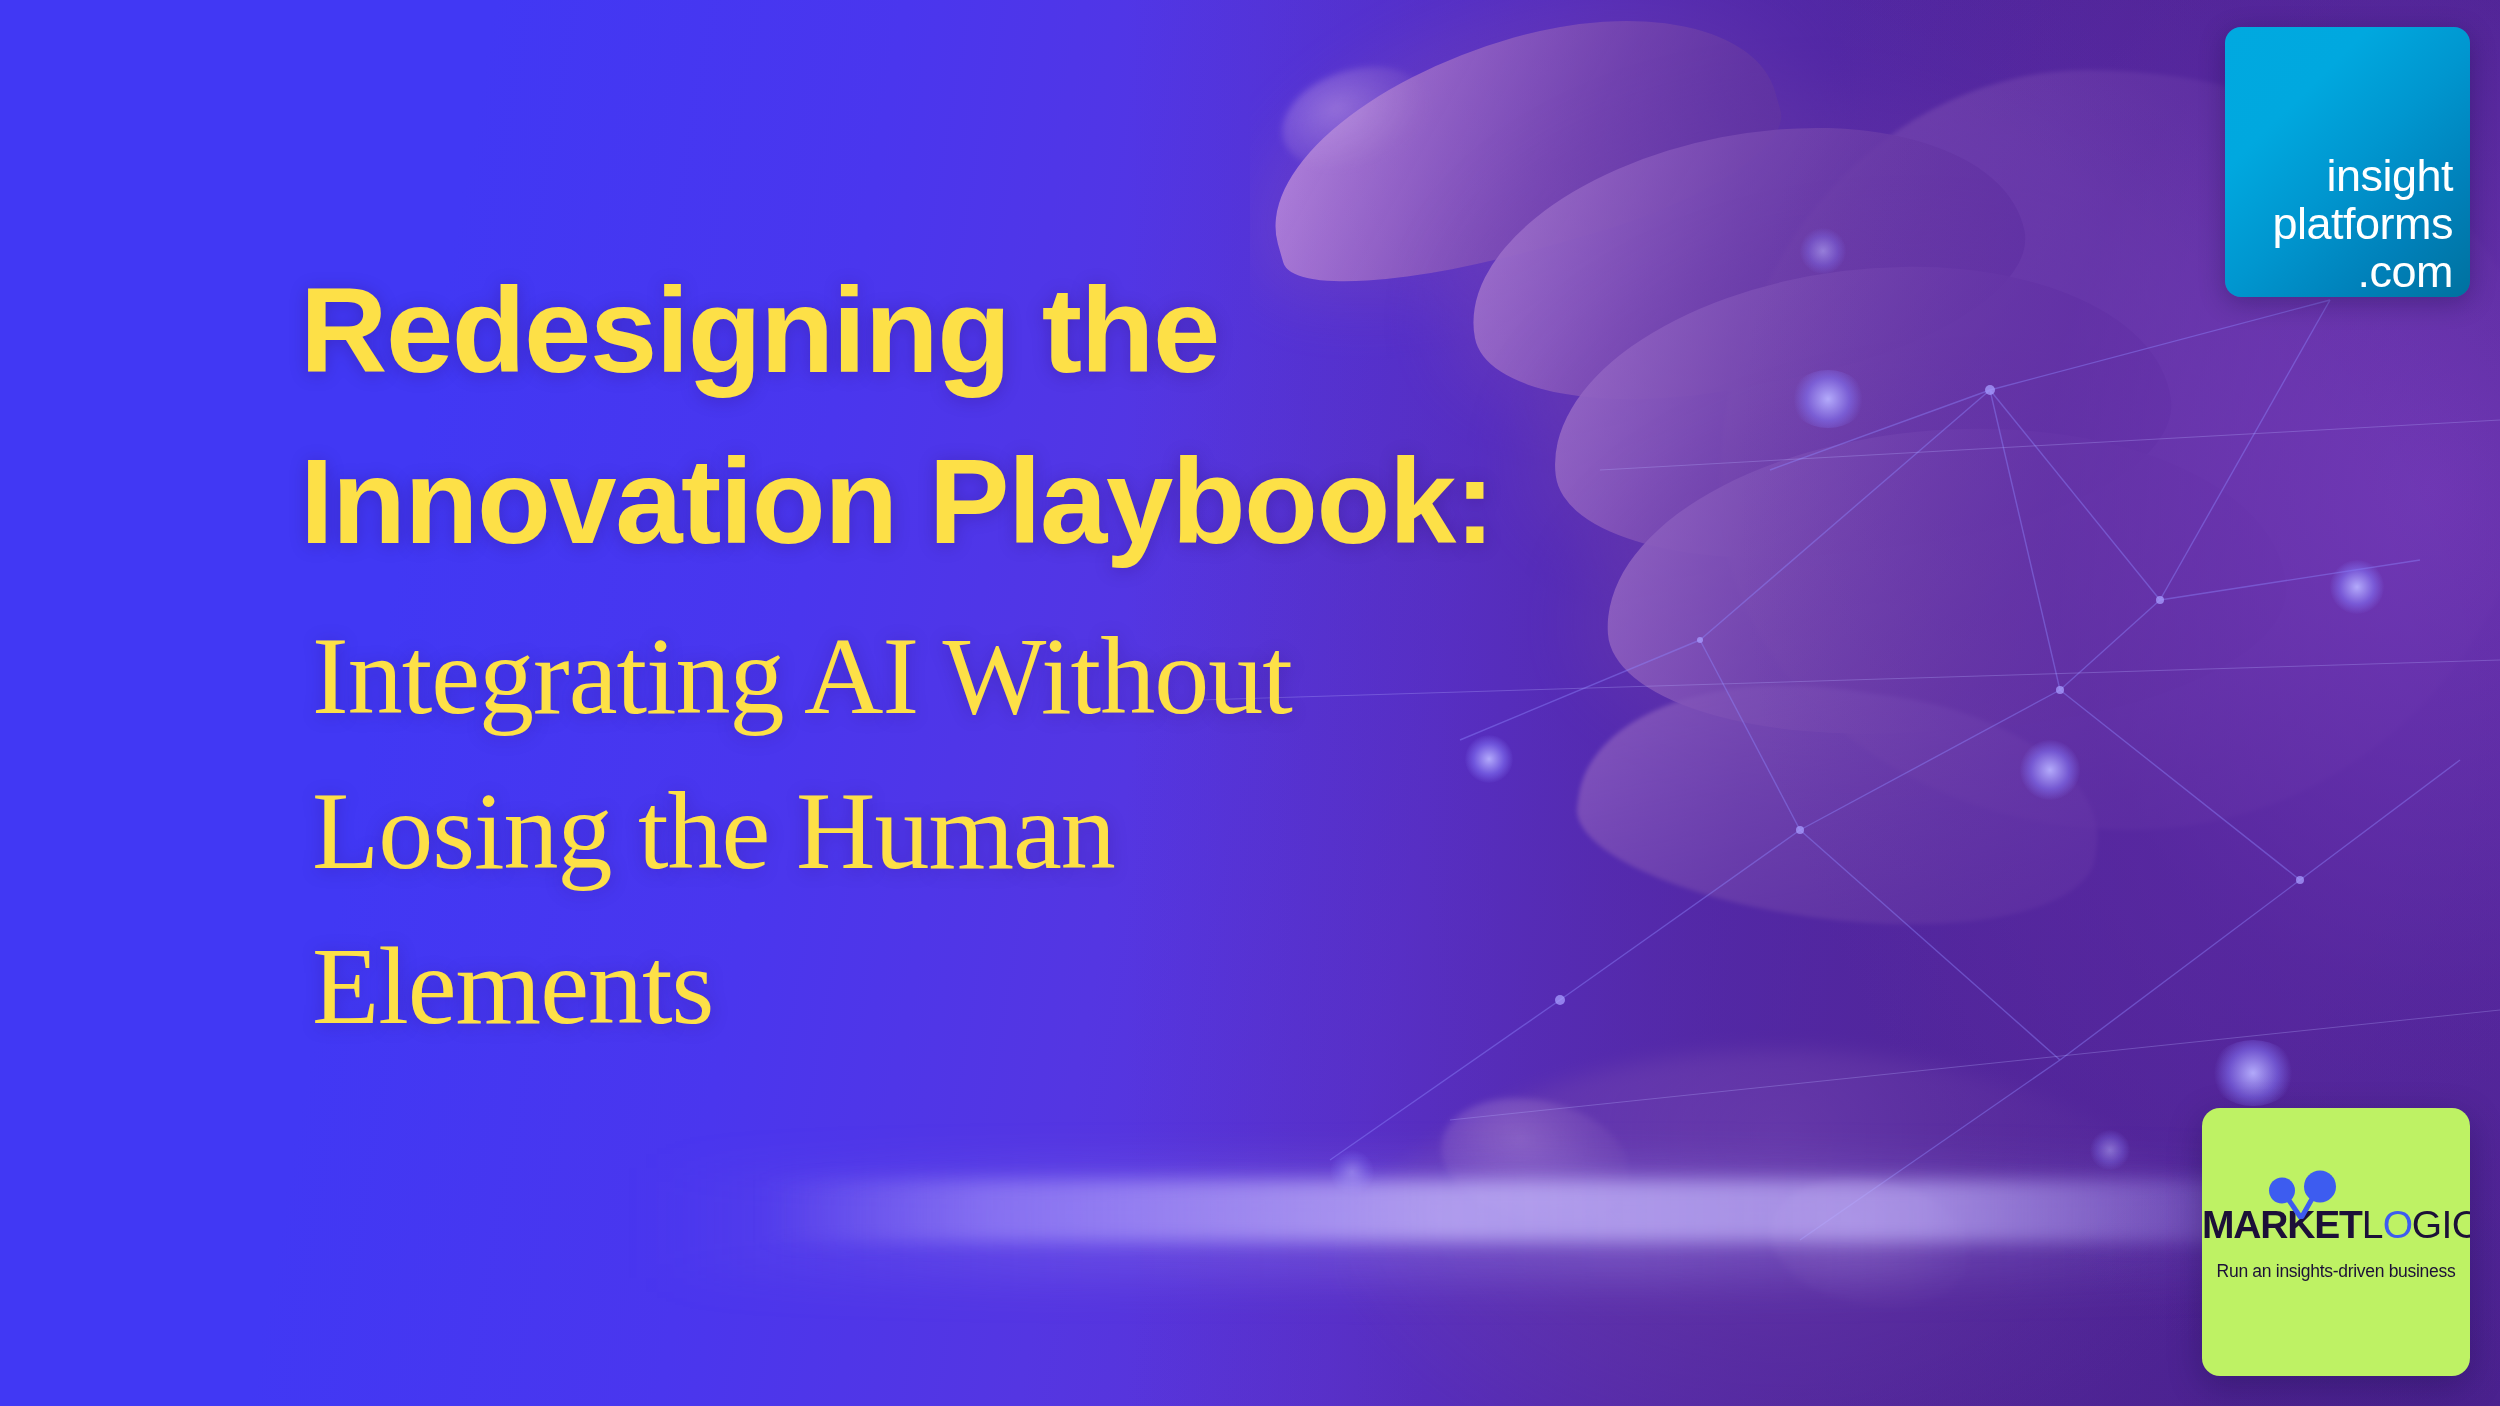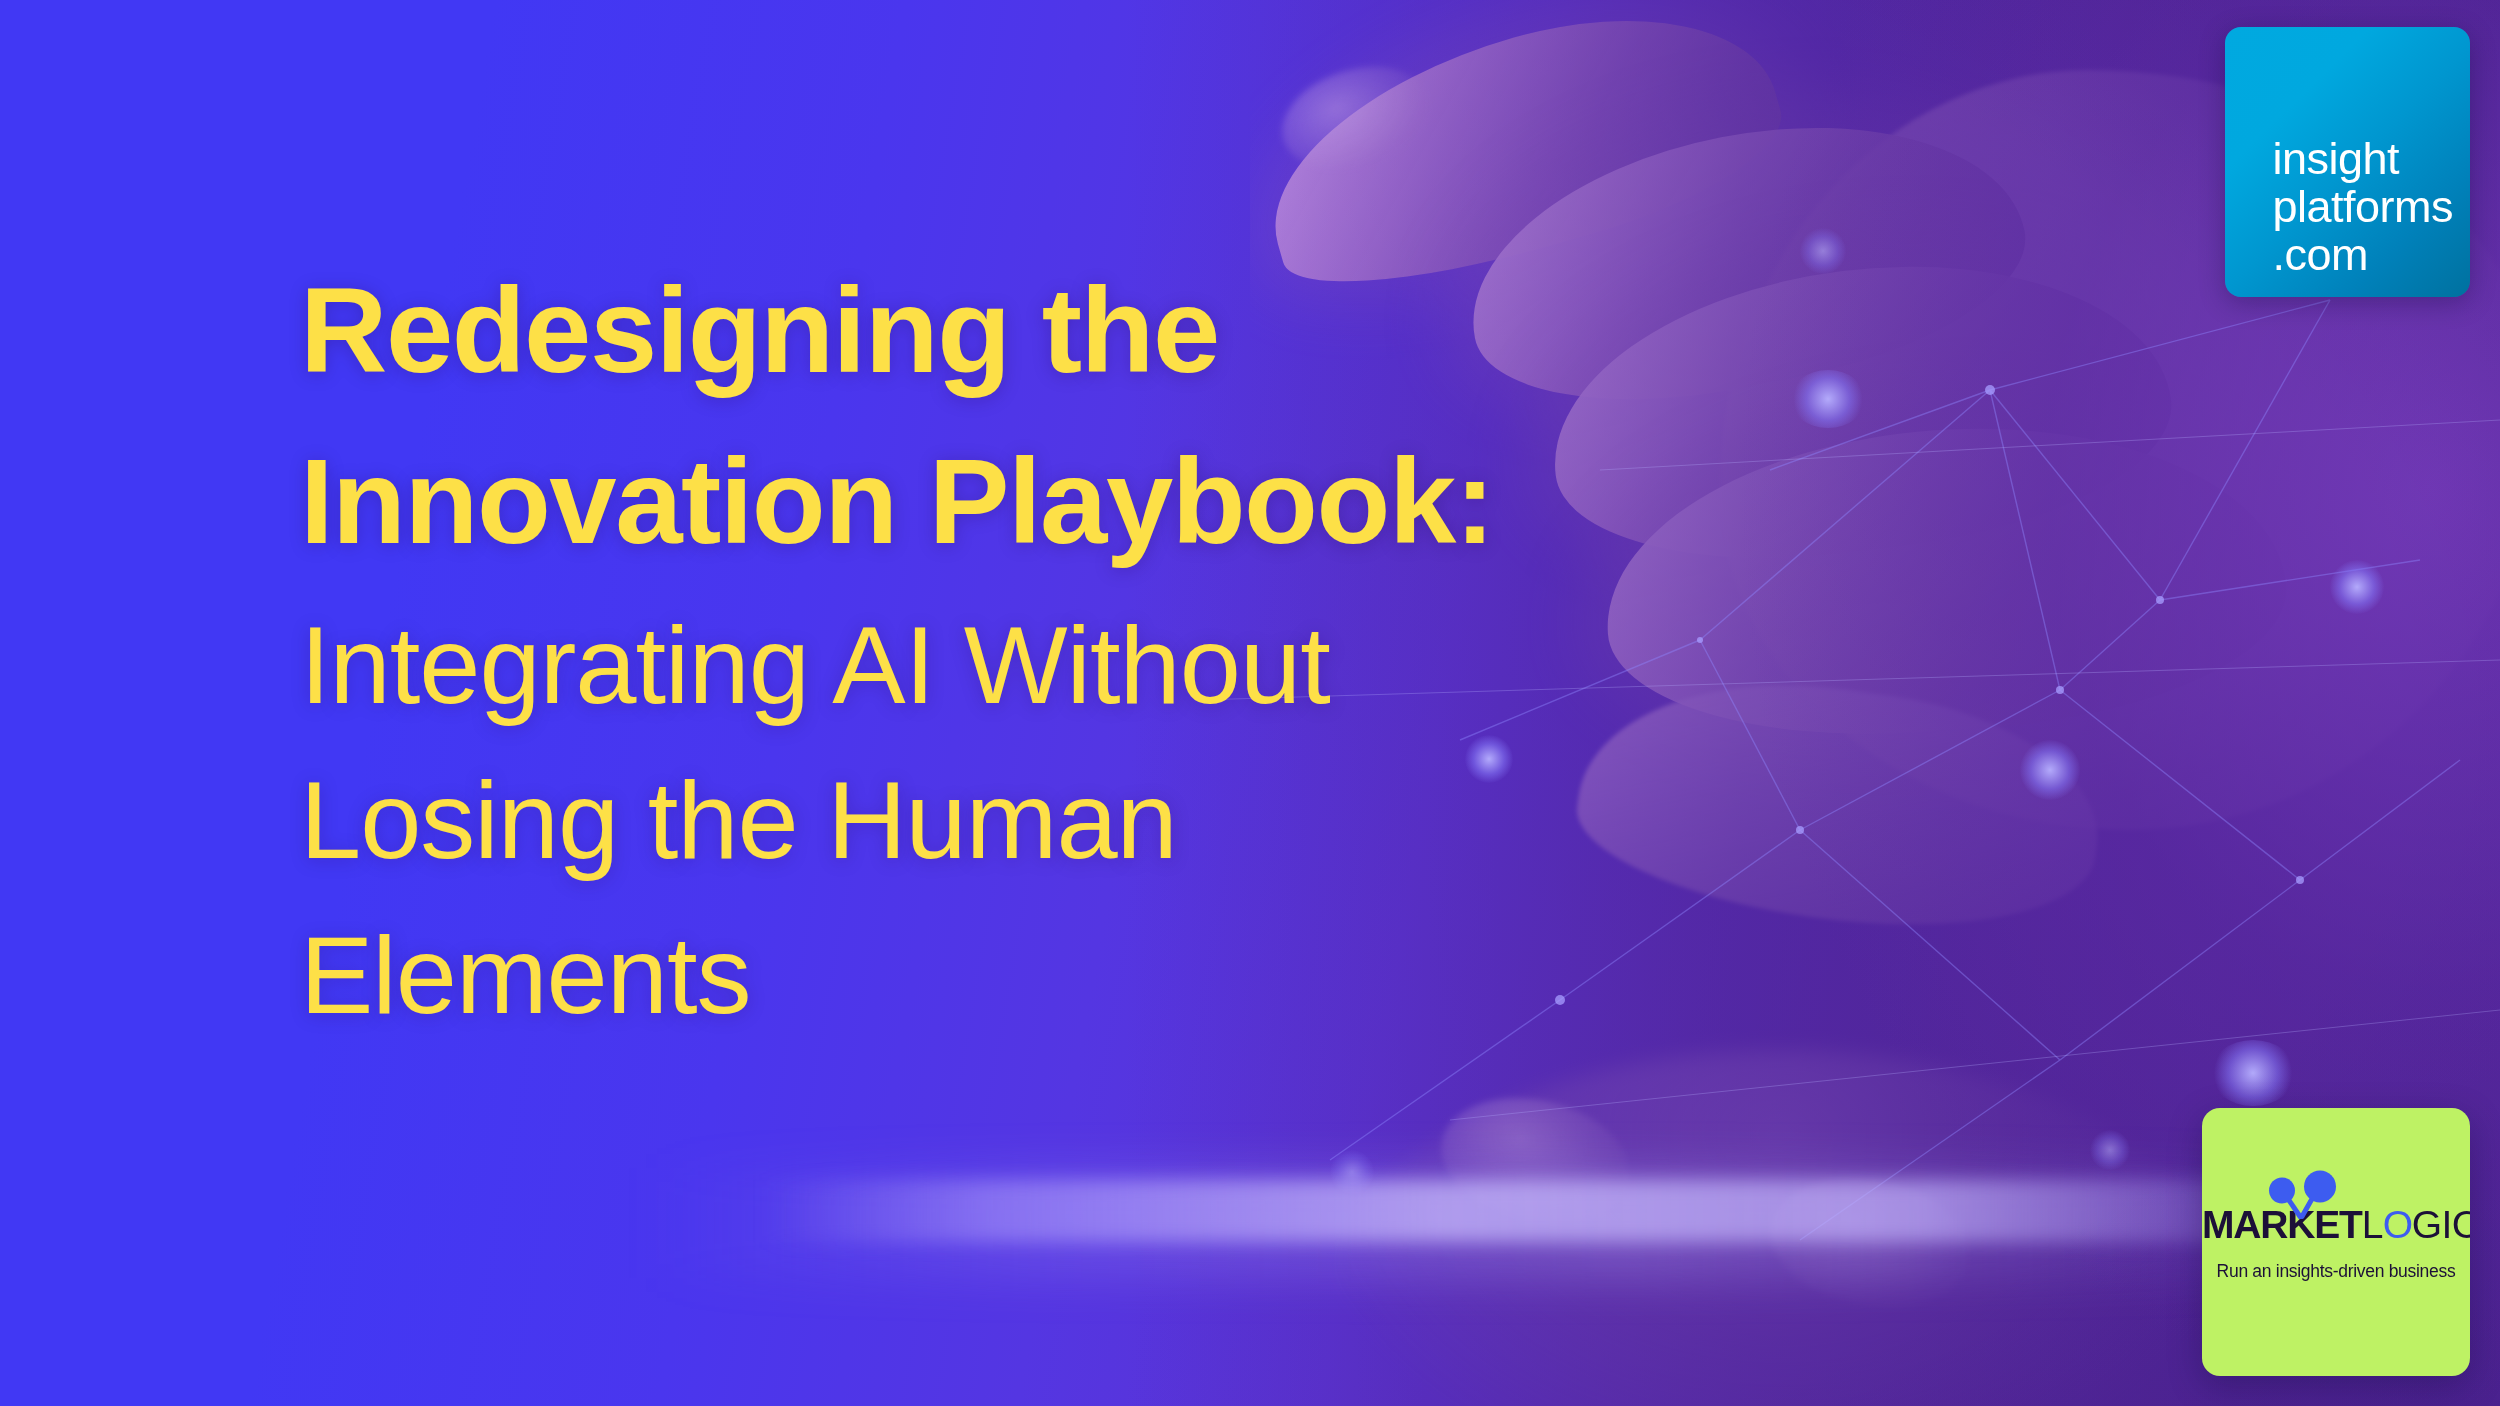--- a/index.html
+++ b/index.html
@@ -133,40 +133,42 @@
   }
   .headline{
     margin:0;
     font-size:121px;
     line-height:171px;
     font-weight:700;
     letter-spacing:-1.5px;
     text-shadow:0 2px 18px rgba(40,12,90,.28);
   }
   .subhead{
-    margin:0;
+    margin:12px;
     font-size:110px;
     line-height:155px;
     font-weight:300;
     letter-spacing:-1px;
     text-shadow:0 2px 18px rgba(40,12,90,.25);
+    font-family:Liberation Serif, serif;
   }
   .subhead .ln{display:block; white-space:nowrap;}
   .headline .ln{display:block; white-space:nowrap;}
 
   
   .ip-badge{
     position:absolute; left:2225px; top:27px; width:245px; height:270px;
     border-radius:16px;
     background:linear-gradient(135deg,#00a9e0 0%, #00a8df 28%, #0096cf 52%, #0081ba 76%, #00719f 100%);
     box-shadow:0 6px 26px rgba(14,8,50,.30);
     overflow:hidden;
   }
   .ip-badge-inner{
-    position:absolute; right:17px; bottom:18px;
+    position:absolute; right:17px; bottom:1px;
+    text-align:right;
     color:#ffffff;
     font-size:45px;
     line-height:48px;
     font-weight:400;
     letter-spacing:-.5px;
   }
   .ip-badge-inner span{display:block;}
 
   
   .ml-card{

